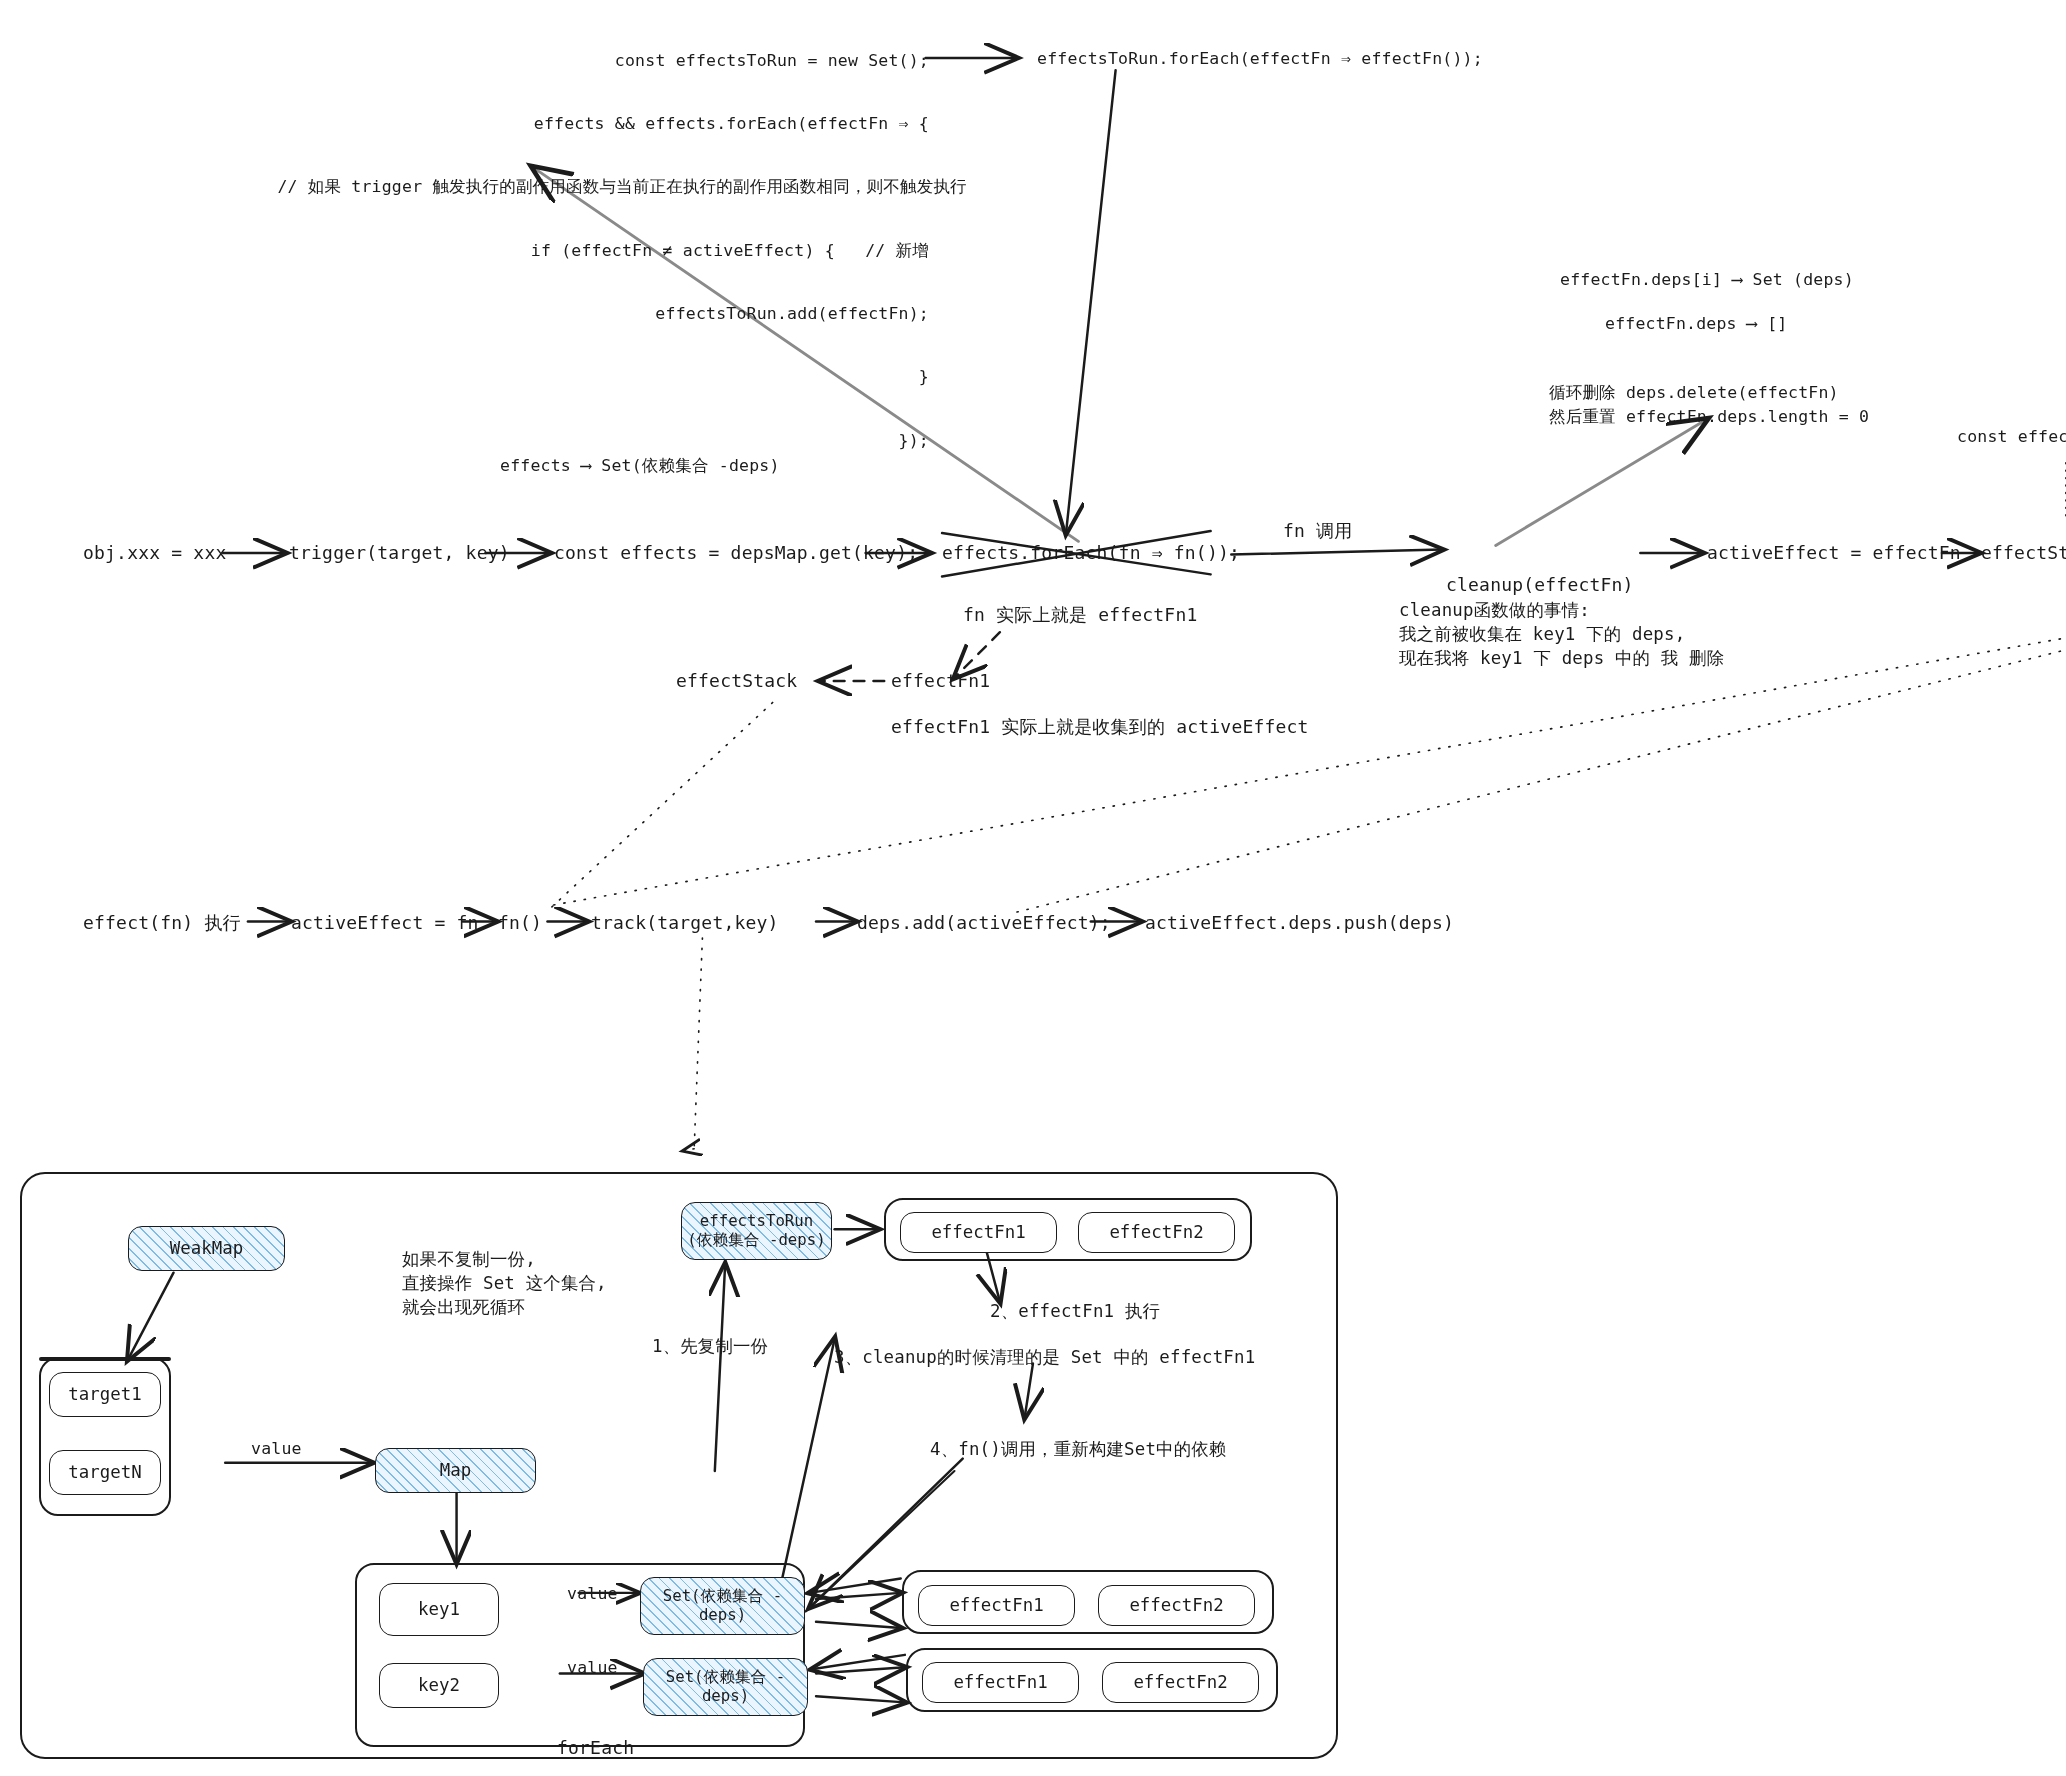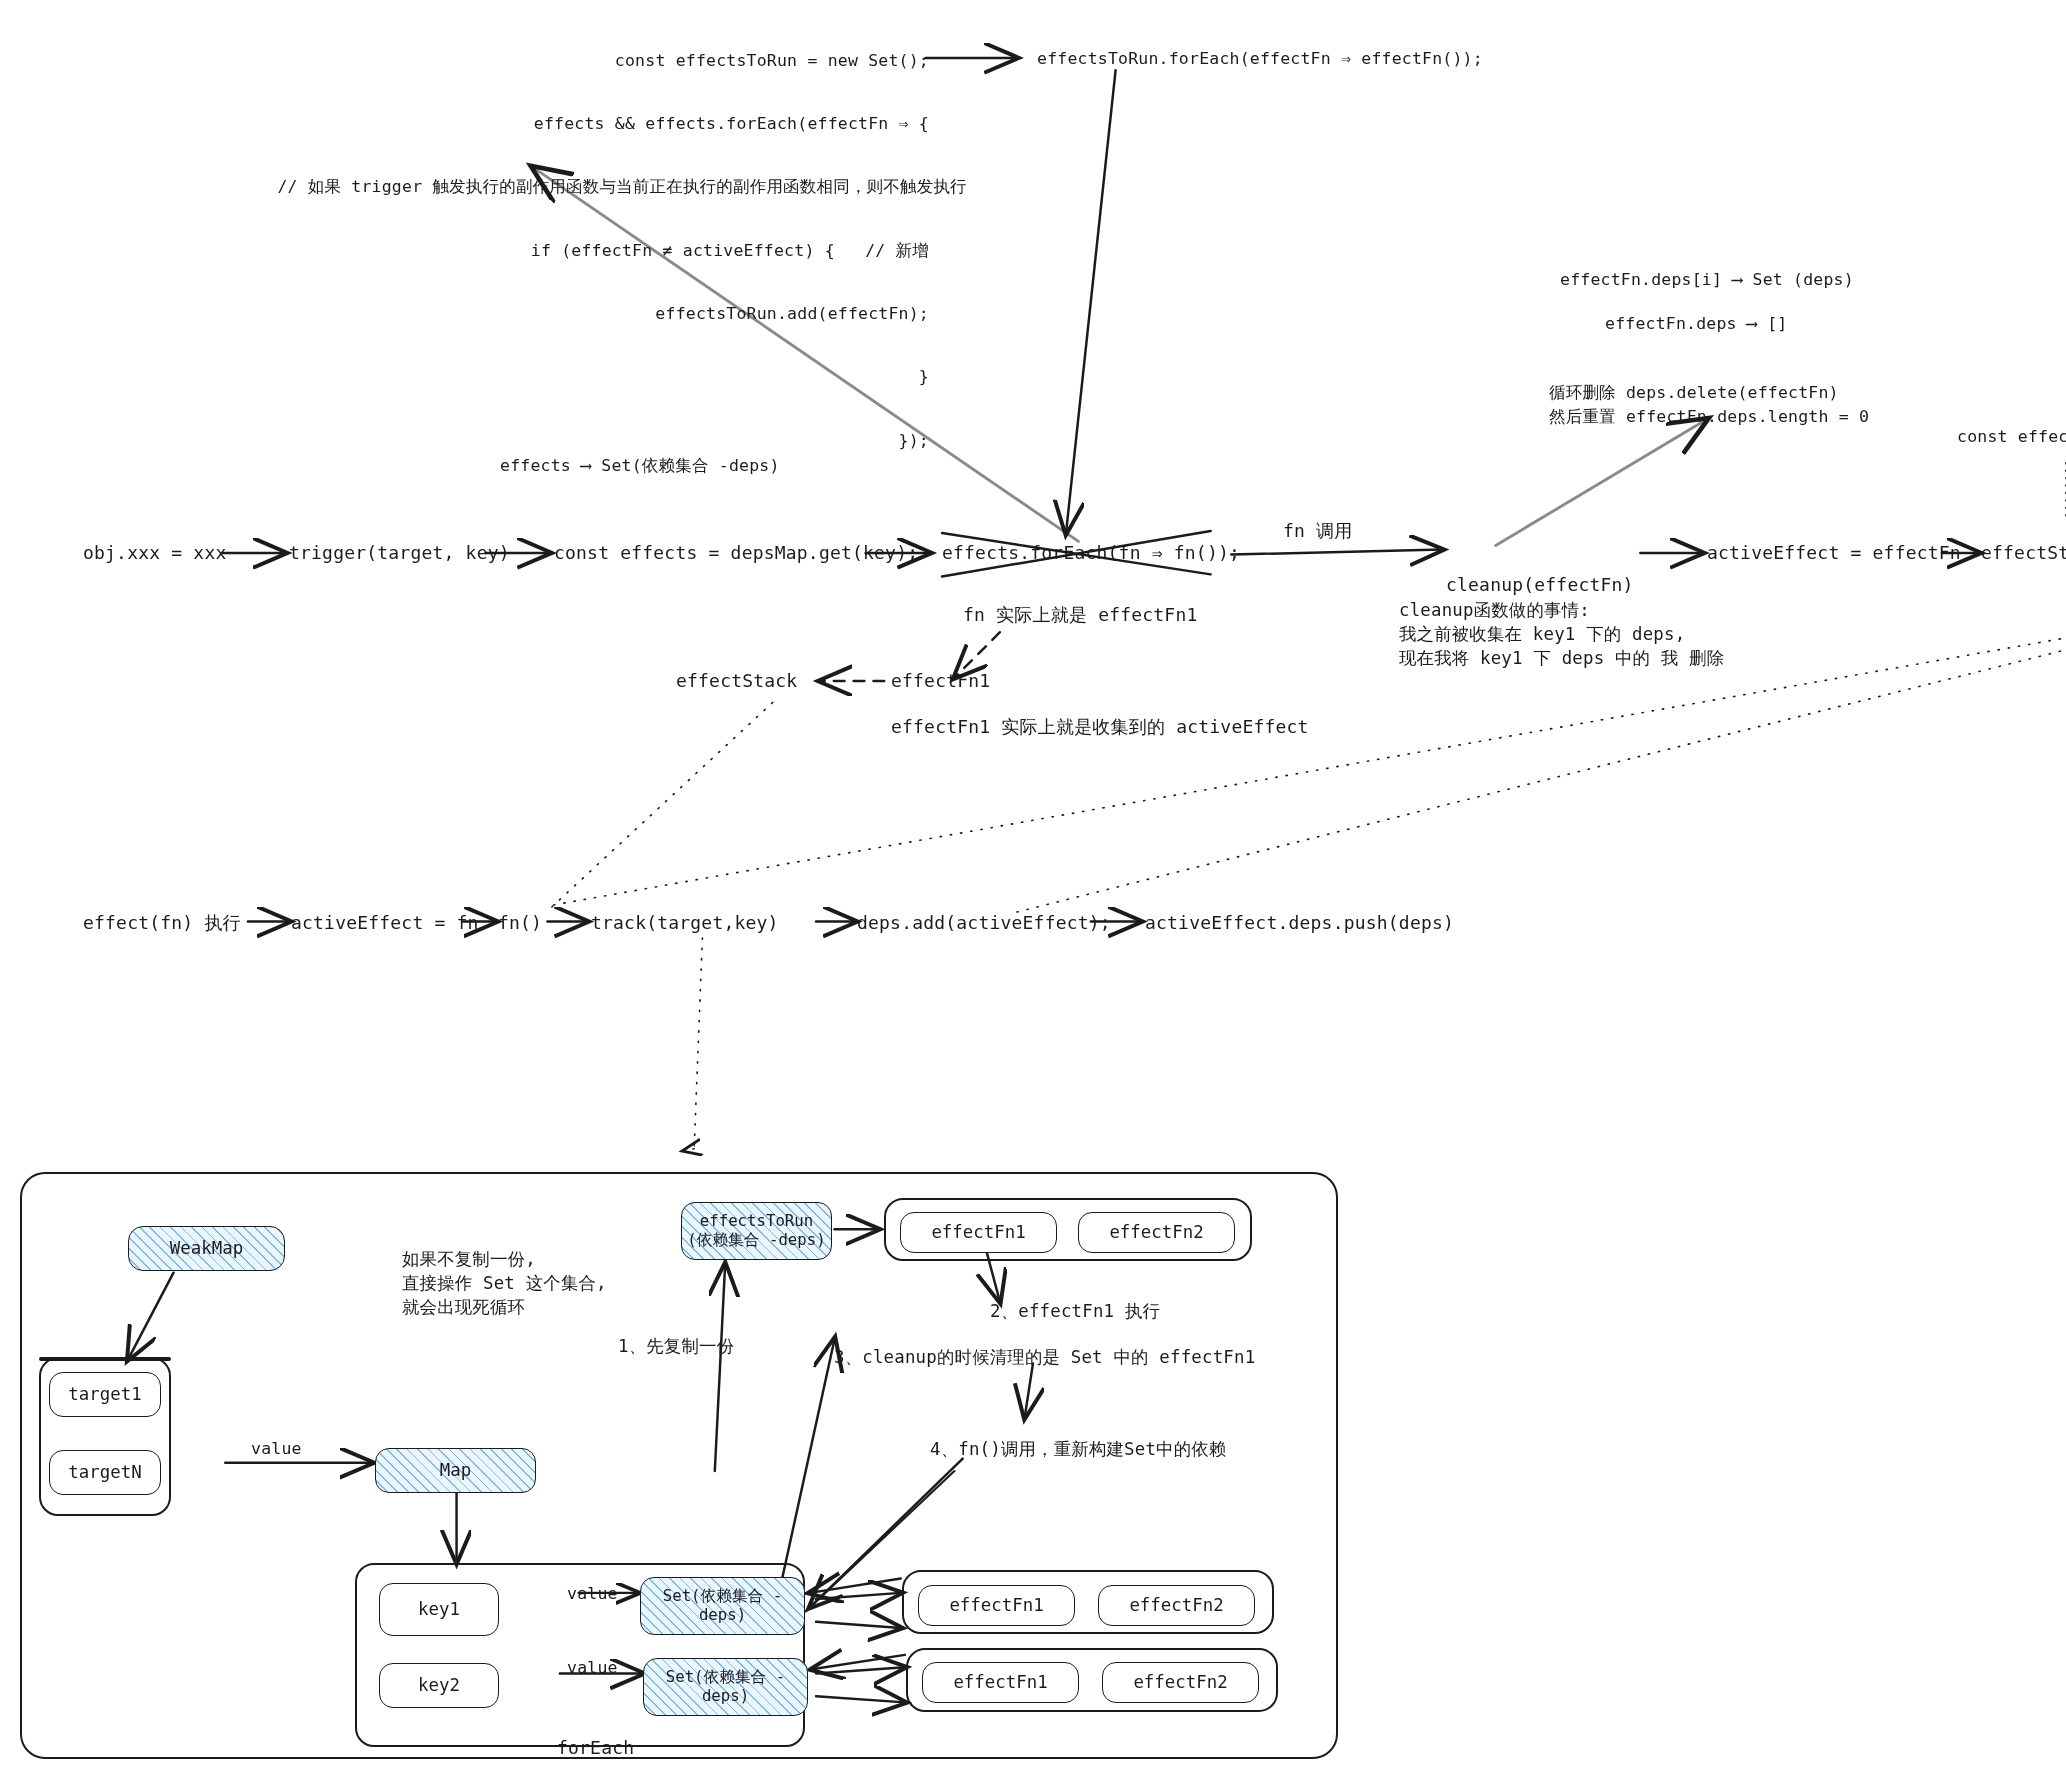--- a/index.html
+++ b/index.html
@@ -210,21 +210,21 @@
 
   <div class="txt flow" style="left:83px;top:911px;">effect(fn) 执行</div>
   <div class="txt flow" style="left:291px;top:911px;">activeEffect = fn</div>
   <div class="txt flow" style="left:498px;top:911px;">fn()</div>
   <div class="txt flow" style="left:591px;top:911px;">track(target,key)</div>
   <div class="txt flow" style="left:857px;top:911px;">deps.add(activeEffect);</div>
   <div class="txt flow" style="left:1145px;top:911px;">activeEffect.deps.push(deps)</div>
 
   <div class="panel" style="left:20px;top:1172px;width:1318px;height:587px;"></div>
 
-  <div class="boxlabel hatch" style="left:128px;top:1226px;width:157px;height:45px;border-radius:15px;">WeakMap</div>
+  <div class="boxlabel hatch" style="left:128px;top:1226px;width:157px;height:45px;">WeakMap</div>
 
   <div class="group" style="left:39px;top:1357px;width:132px;height:0;"></div>
   <div class="group" style="left:39px;top:1357px;width:132px;height:159px;"></div>
   <div class="boxlabel rbox" style="left:49px;top:1372px;width:112px;height:45px;">target1</div>
   <div class="boxlabel rbox" style="left:49px;top:1450px;width:112px;height:45px;">targetN</div>
 
   <div class="txt small" style="left:251px;top:1438px;">value</div>
 
   <div class="boxlabel hatch" style="left:375px;top:1448px;width:161px;height:45px;">Map</div>
 
@@ -254,19 +254,19 @@
 (依赖集合 -deps)</div>
 
   <div class="group" style="left:884px;top:1198px;width:368px;height:63px;"></div>
   <div class="boxlabel rbox" style="left:900px;top:1212px;width:157px;height:41px;">effectFn1</div>
   <div class="boxlabel rbox" style="left:1078px;top:1212px;width:157px;height:41px;">effectFn2</div>
 
   <div class="txt note" style="left:402px;top:1248px;">如果不复制一份,</div>
   <div class="txt note" style="left:402px;top:1272px;">直接操作 Set 这个集合,</div>
   <div class="txt note" style="left:402px;top:1296px;">就会出现死循环</div>
 
-  <div class="txt note" style="left:618px;top:1335px;">1、先复制一份</div>
+  <div class="txt note" style="left:652px;top:1335px;">1、先复制一份</div>
   <div class="txt note" style="left:990px;top:1300px;">2、effectFn1 执行</div>
   <div class="txt note" style="left:834px;top:1346px;">3、cleanup的时候清理的是 Set 中的 effectFn1</div>
   <div class="txt note" style="left:930px;top:1438px;">4、fn()调用，重新构建Set中的依赖</div>
 
 </div>
 
 
 </body></html>

